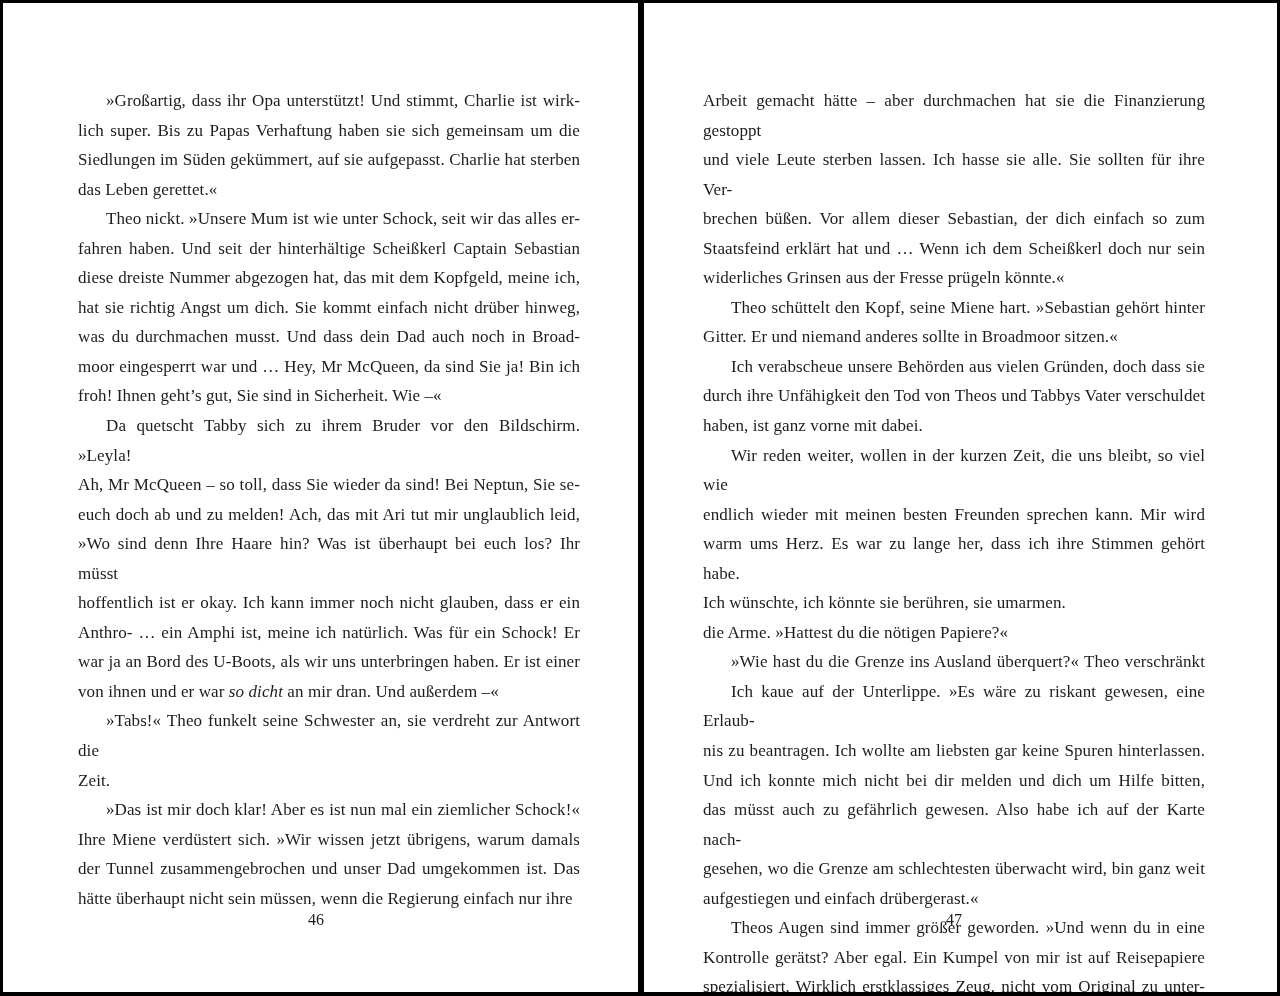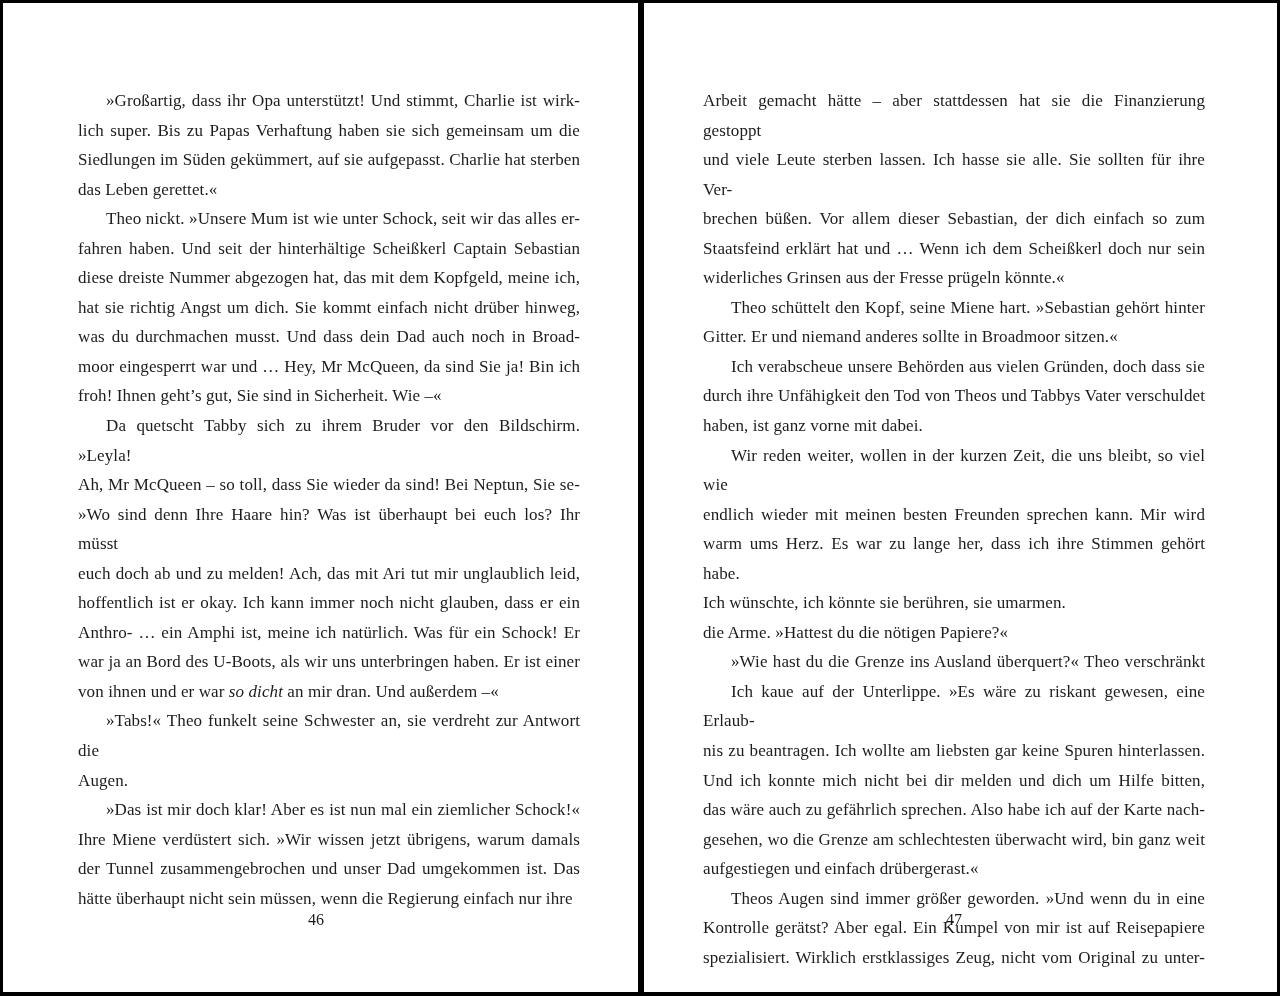--- a/index.html
+++ b/index.html
@@ -66,56 +66,56 @@
       <div class="pline last">das Leben gerettet.«</div>
       <div class="pline first">Theo nickt. »Unsere Mum ist wie unter Schock, seit wir das alles er-</div>
       <div class="pline">fahren haben. Und seit der hinterhältige Scheißkerl Captain Sebastian</div>
       <div class="pline">diese dreiste Nummer abgezogen hat, das mit dem Kopfgeld, meine ich,</div>
       <div class="pline">hat sie richtig Angst um dich. Sie kommt einfach nicht drüber hinweg,</div>
       <div class="pline">was du durchmachen musst. Und dass dein Dad auch noch in Broad-</div>
       <div class="pline">moor eingesperrt war und … Hey, Mr McQueen, da sind Sie ja! Bin ich</div>
       <div class="pline last">froh! Ihnen geht’s gut, Sie sind in Sicherheit. Wie –«</div>
       <div class="pline first">Da quetscht Tabby sich zu ihrem Bruder vor den Bildschirm. »Leyla!</div>
       <div class="pline">Ah, Mr McQueen – so toll, dass Sie wieder da sind! Bei Neptun, Sie se-</div>
+      <div class="pline">euch doch ab und zu melden! Ach, das mit Ari tut mir unglaublich leid,</div>
       <div class="pline">»Wo sind denn Ihre Haare hin? Was ist überhaupt bei euch los? Ihr müsst</div>
-      <div class="pline">euch doch ab und zu melden! Ach, das mit Ari tut mir unglaublich leid,</div>
       <div class="pline">hoffentlich ist er okay. Ich kann immer noch nicht glauben, dass er ein</div>
       <div class="pline">Anthro- … ein Amphi ist, meine ich natürlich. Was für ein Schock! Er</div>
       <div class="pline">war ja an Bord des U-Boots, als wir uns unterbringen haben. Er ist einer</div>
       <div class="pline last"><span>von ihnen und er war </span><i>so dicht</i><span> an mir dran. Und außerdem –«</span></div>
       <div class="pline first">»Tabs!« Theo funkelt seine Schwester an, sie verdreht zur Antwort die</div>
-      <div class="pline last">Augen.</div>
+      <div class="pline last">Zeit.</div>
       <div class="pline first">»Das ist mir doch klar! Aber es ist nun mal ein ziemlicher Schock!«</div>
       <div class="pline">Ihre Miene verdüstert sich. »Wir wissen jetzt übrigens, warum damals</div>
       <div class="pline">der Tunnel zusammengebrochen und unser Dad umgekommen ist. Das</div>
       <div class="pline last">hätte überhaupt nicht sein müssen, wenn die Regierung einfach nur ihre</div>
     </div>
   <div class="page-number left">46</div>
 
   <div class="page-text right">
-      <div class="pline">Arbeit gemacht hätte – aber stattdessen hat sie die Finanzierung gestoppt</div>
+      <div class="pline">Arbeit gemacht hätte – aber durchmachen hat sie die Finanzierung gestoppt</div>
       <div class="pline">und viele Leute sterben lassen. Ich hasse sie alle. Sie sollten für ihre Ver-</div>
       <div class="pline">brechen büßen. Vor allem dieser Sebastian, der dich einfach so zum</div>
       <div class="pline">Staatsfeind erklärt hat und … Wenn ich dem Scheißkerl doch nur sein</div>
       <div class="pline last">widerliches Grinsen aus der Fresse prügeln könnte.«</div>
       <div class="pline first">Theo schüttelt den Kopf, seine Miene hart. »Sebastian gehört hinter</div>
       <div class="pline last">Gitter. Er und niemand anderes sollte in Broadmoor sitzen.«</div>
       <div class="pline first">Ich verabscheue unsere Behörden aus vielen Gründen, doch dass sie</div>
       <div class="pline">durch ihre Unfähigkeit den Tod von Theos und Tabbys Vater verschuldet</div>
       <div class="pline last">haben, ist ganz vorne mit dabei.</div>
       <div class="pline first">Wir reden weiter, wollen in der kurzen Zeit, die uns bleibt, so viel wie</div>
       <div class="pline">endlich wieder mit meinen besten Freunden sprechen kann. Mir wird</div>
       <div class="pline">warm ums Herz. Es war zu lange her, dass ich ihre Stimmen gehört habe.</div>
       <div class="pline last">Ich wünschte, ich könnte sie berühren, sie umarmen.</div>
       <div class="pline last">die Arme. »Hattest du die nötigen Papiere?«</div>
       <div class="pline first">»Wie hast du die Grenze ins Ausland überquert?« Theo verschränkt</div>
       <div class="pline first">Ich kaue auf der Unterlippe. »Es wäre zu riskant gewesen, eine Erlaub-</div>
       <div class="pline">nis zu beantragen. Ich wollte am liebsten gar keine Spuren hinterlassen.</div>
       <div class="pline">Und ich konnte mich nicht bei dir melden und dich um Hilfe bitten,</div>
-      <div class="pline">das wäre auch zu gefährlich sprechen. Also habe ich auf der Karte nach-</div>
+      <div class="pline">das müsst auch zu gefährlich gewesen. Also habe ich auf der Karte nach-</div>
       <div class="pline">gesehen, wo die Grenze am schlechtesten überwacht wird, bin ganz weit</div>
       <div class="pline last">aufgestiegen und einfach drübergerast.«</div>
       <div class="pline first">Theos Augen sind immer größer geworden. »Und wenn du in eine</div>
       <div class="pline">Kontrolle gerätst? Aber egal. Ein Kumpel von mir ist auf Reisepapiere</div>
       <div class="pline">spezialisiert. Wirklich erstklassiges Zeug, nicht vom Original zu unter-</div>
     </div>
   <div class="page-number right">47</div>
 </div>
 
 </body></html>

